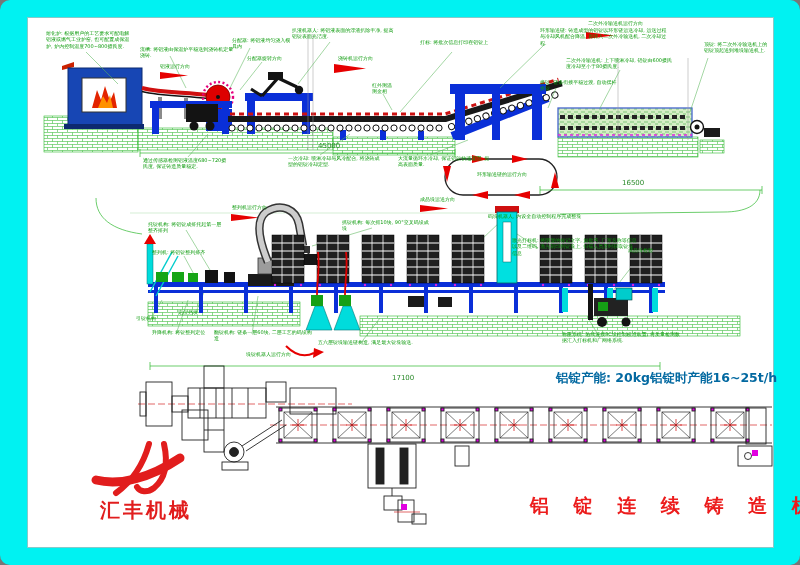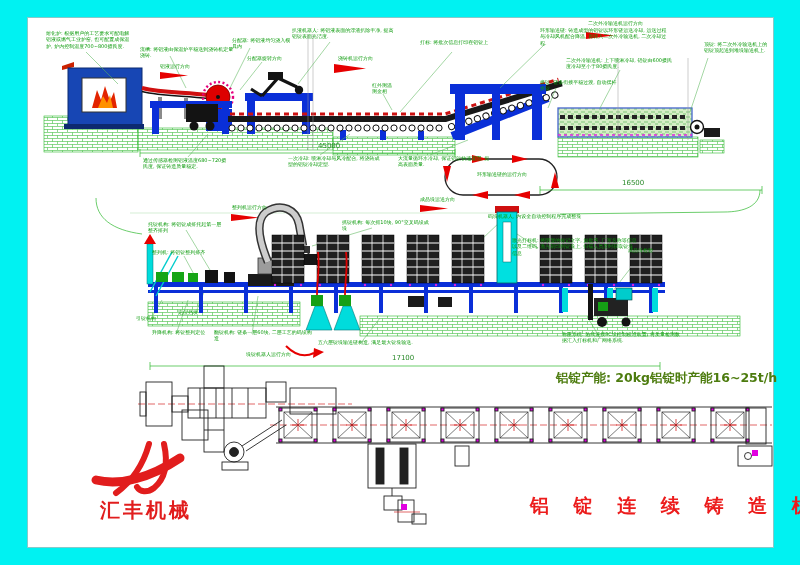--- a/index.html
+++ b/index.html
@@ -1,23 +1,23 @@
 <!DOCTYPE html>
 <html><head>
 <meta charset="utf-8">
 <style>
   html,body{margin:0;padding:0;background:#777;}
   #frame{position:relative;width:800px;height:565px;background:#00f2f2;overflow:hidden;
-         font-family:"DejaVu Sans",sans-serif;}
+         font-family:"DejaVu Sans",sans-serif;border-radius:10px;}
   #canvas{position:absolute;left:27px;top:17px;width:745px;height:529px;background:#ffffff;
           border:1px solid #86c9c9;}
   svg.layer{position:absolute;left:0;top:0;width:800px;height:565px;pointer-events:none;}
   .ann{position:absolute;color:#0a9a0a;font-size:5px;line-height:1.25;letter-spacing:0;}
   .dim{position:absolute;color:#2a8a2a;font-size:7px;}
-  .cap{position:absolute;color:#4d7c0f;font-size:12.5px;font-weight:bold;white-space:nowrap;}
+  .cap{position:absolute;color:#0369a1;font-size:12.5px;font-weight:bold;white-space:nowrap;}
   #oval-label{position:absolute;left:458px;top:171px;width:88px;text-align:center;
               color:#0a9a0a;font-size:5px;}
   #title{position:absolute;left:530px;top:493px;color:#ec1c1c;font-size:19px;font-weight:bold;
          letter-spacing:9px;white-space:nowrap;}
   #company{position:absolute;left:100px;top:497px;color:#e11d1d;font-size:20px;font-weight:bold;
            letter-spacing:3px;white-space:nowrap;}
 </style>
 </head>
 <body>
 
@@ -591,21 +591,21 @@
       <div class="ann" style="left: 152px; top: 329px; width: 68px;">升降机构: 将锭整列定位</div>
       <div class="ann" style="left: 178px; top: 309px; width: 46px;">定位挡块</div>
       <div class="ann" style="left: 214px; top: 329px; width: 102px;">翻锭机构: 链条一层60块, 二层工艺的码垛构造</div>
       <div class="ann" style="left: 246px; top: 351px; width: 72px;">垛锭机器人运行方向</div>
       <div class="ann" style="left: 318px; top: 339px; width: 102px;">五六层锭垛输送链构造, 满足最大锭垛输送.</div>
       <div class="ann" style="left: 562px; top: 331px; width: 120px;">称重系统: 热线连接PC垛控制校准装置, 将质量检测数据汇入打标机和厂网络系统.</div>
     </div>
 
   <div class="dim" style="left:318px;top:142px">45000</div>
   <div class="dim" style="left:622px;top:179px">16500</div>
-  <div class="dim" style="left:392px;top:354px">17100</div>
+  <div class="dim" style="left:392px;top:374px">17100</div>
 
   <div id="oval-label">环形输送链的运行方向</div>
 
   <div class="cap" style="left:556px;top:370px">铝锭产能: 20kg铝锭时产能16~25t/h</div>
 
   <div id="company">汇丰机械</div>
   <div id="title">铝 锭 连 续 铸 造 机 组</div>
 </div>
 
 </body></html>

